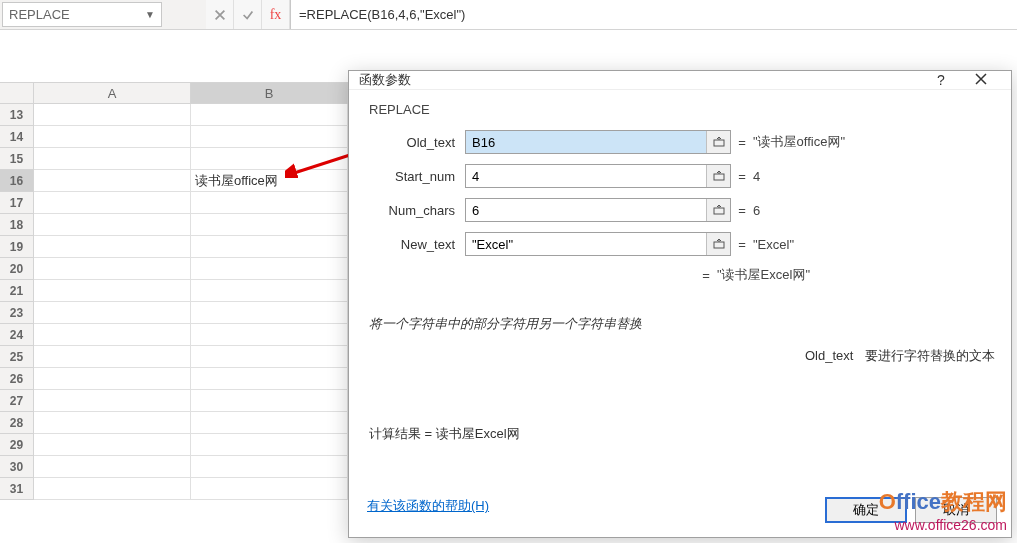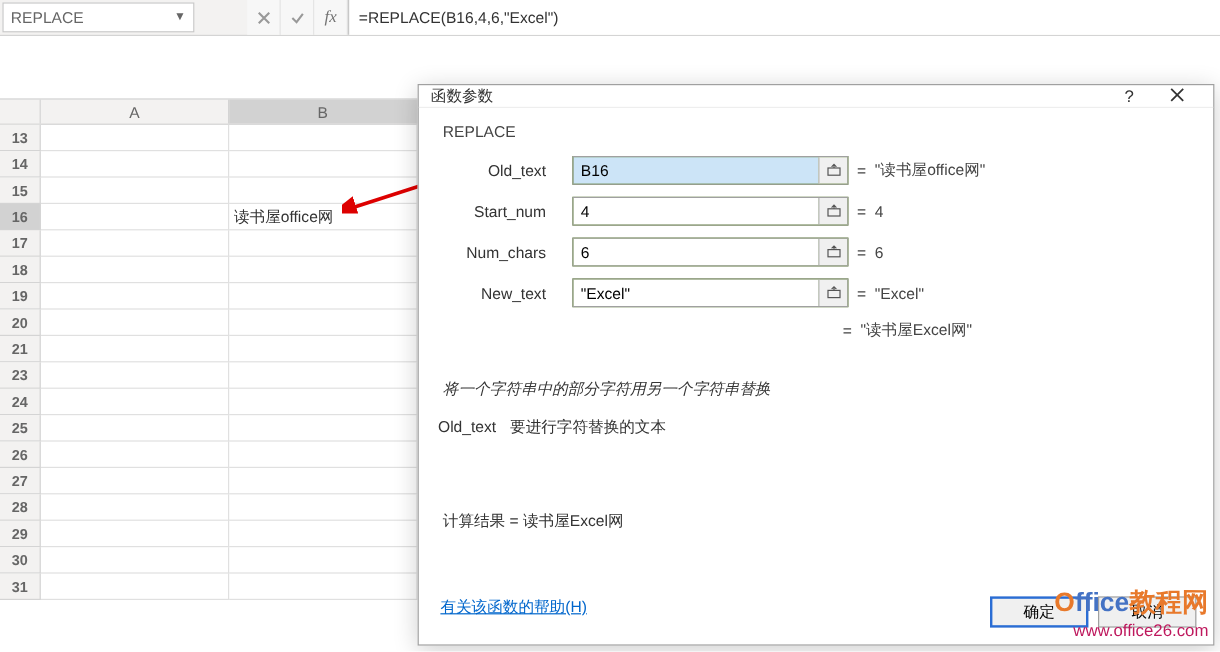--- a/index.html
+++ b/index.html
@@ -5,21 +5,21 @@
     * { box-sizing: border-box; margin: 0; padding: 0; font-family: "Microsoft YaHei", "Segoe UI", sans-serif; }
     body { background: #fff; width: 1017px; height: 543px; position: relative; overflow: hidden; font-size: 13px; color: #333; }
 
     
     .top-row { display: flex; align-items: stretch; height: 30px; border-bottom: 1px solid #d4d4d4; background: #f3f2f1; }
     .namebox { width: 160px; display: flex; align-items: center; background: #fff; border: 1px solid #c8c8c8; padding: 0 6px; margin: 2px; position: relative; }
     .namebox-text { flex: 1; color: #666; }
     .namebox-drop { font-size: 10px; color: #666; }
     .fb-btn { width: 28px; display: flex; align-items: center; justify-content: center; color: #999; border-right: 1px solid #e0e0e0; background: #f7f7f7; }
     .fb-btn svg { width: 14px; height: 14px; }
-    .fx { font-style: italic; font-family: "Times New Roman", serif; font-size: 14px; color: #737373; }
+    .fx { font-family: "Times New Roman", serif; font-size: 14px; color: #ef4444; }
     .formula-input { flex: 1; display: flex; align-items: center; background: #fff; padding: 0 8px; border-left: 1px solid #c8c8c8; }
 
     
     .spacer { height: 56px; background: #fff; }
 
     
     .grid { position: absolute; top: 82px; left: 0; width: 348px; }
     .col-headers { display: flex; height: 22px; background: #f3f2f1; border-top: 1px solid #d4d4d4; border-bottom: 1px solid #d4d4d4; }
     .corner { width: 34px; border-right: 1px solid #d4d4d4; }
     .col-h { flex: 1; text-align: center; line-height: 22px; border-right: 1px solid #d4d4d4; color: #666; }
@@ -35,31 +35,31 @@
 
     
     .dialog { position: absolute; top: 70px; left: 348px; right: 5px; bottom: 5px; background: #fff; border: 1px solid #a0a0a0; box-shadow: 0 4px 20px rgba(0,0,0,0.2); display: flex; flex-direction: column; }
     .dlg-title { display: flex; align-items: center; height: 19px; padding: 0 10px; border-bottom: 1px solid #eee; }
     .dlg-title-text { flex: 1; font-size: 13px; }
     .dlg-title-btn { width: 40px; text-align: center; font-size: 14px; color: #333; cursor: pointer; }
     .dlg-body { padding: 10px 16px; flex: 1; position: relative; }
     .fn-name { color: #444; margin: 2px 0 8px 4px; font-size: 13px; }
     .arg-row { display: flex; align-items: center; height: 34px; }
     .arg-label { width: 100px; text-align: right; padding-right: 10px; color: #333; }
-    .arg-input-wrap { width: 230px; display: flex; border: 1px solid #a0a0a0; height: 24px; background: #4d7c0f; margin-left: 12px; }
+    .arg-input-wrap { width: 266px; display: flex; border: 1px solid #a0a0a0; height: 24px; background: #1d4ed8; }
     .arg-input { flex: 1; border: none; padding: 0 6px; font-size: 13px; outline: none; }
     .arg-input.sel { background: #cce4f7; }
     .ref-btn { width: 24px; border-left: 1px solid #c0c0c0; display: flex; align-items: center; justify-content: center; background: #f0f0f0; }
     .ref-btn svg { width: 12px; height: 12px; }
     .arg-eq { width: 22px; text-align: center; color: #444; }
     .arg-val { color: #444; }
     .result-eq-row { display: flex; align-items: center; height: 28px; }
     .result-eq-row .spacer-l { width: 330px; }
     .desc { margin: 26px 0 6px 4px; color: #333; font-style: italic; }
-    .arg-desc { text-align: left; margin-top: 14px; color: #333; }
+    .arg-desc { text-align: right; margin-top: 14px; color: #333; }
     .arg-desc .lab { margin-right: 8px; }
     .calc-line { margin-top: 60px; margin-left: 4px; color: #333; }
     .dlg-footer { display: flex; align-items: flex-start; padding: 10px 14px 14px 18px; }
     .help-link { color: #0066cc; text-decoration: underline; cursor: pointer; }
     .foot-spacer { flex: 1; }
     .dlg-btn { width: 82px; height: 26px; border: 1px solid #a0a0a0; background: #f0f0f0; margin-left: 8px; font-size: 13px; }
     .dlg-btn.primary { border: 2px solid #2a6dd4; }
 
     
     .watermark { position: absolute; right: 10px; bottom: 10px; text-align: right; pointer-events: none; }

